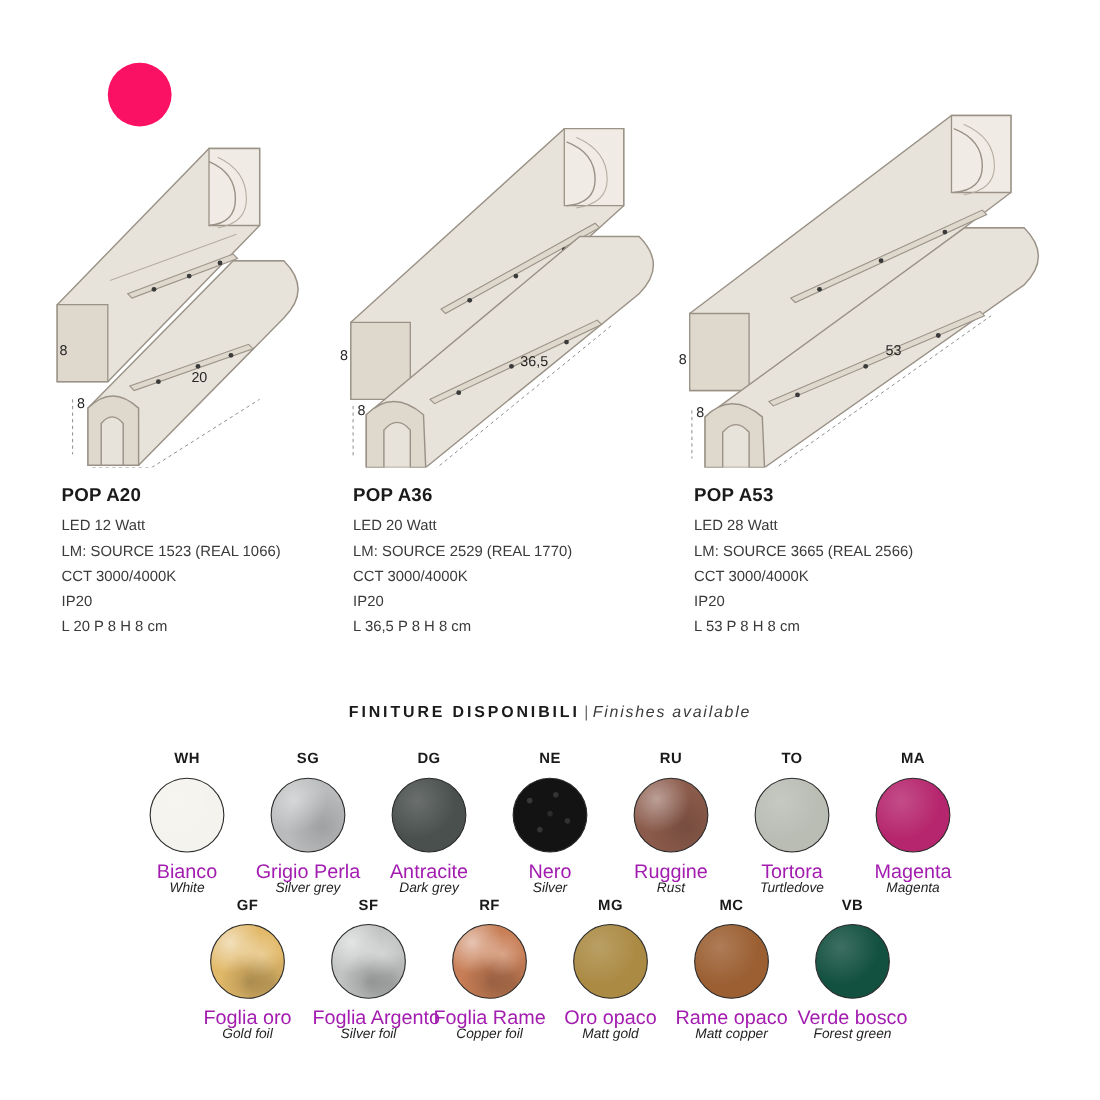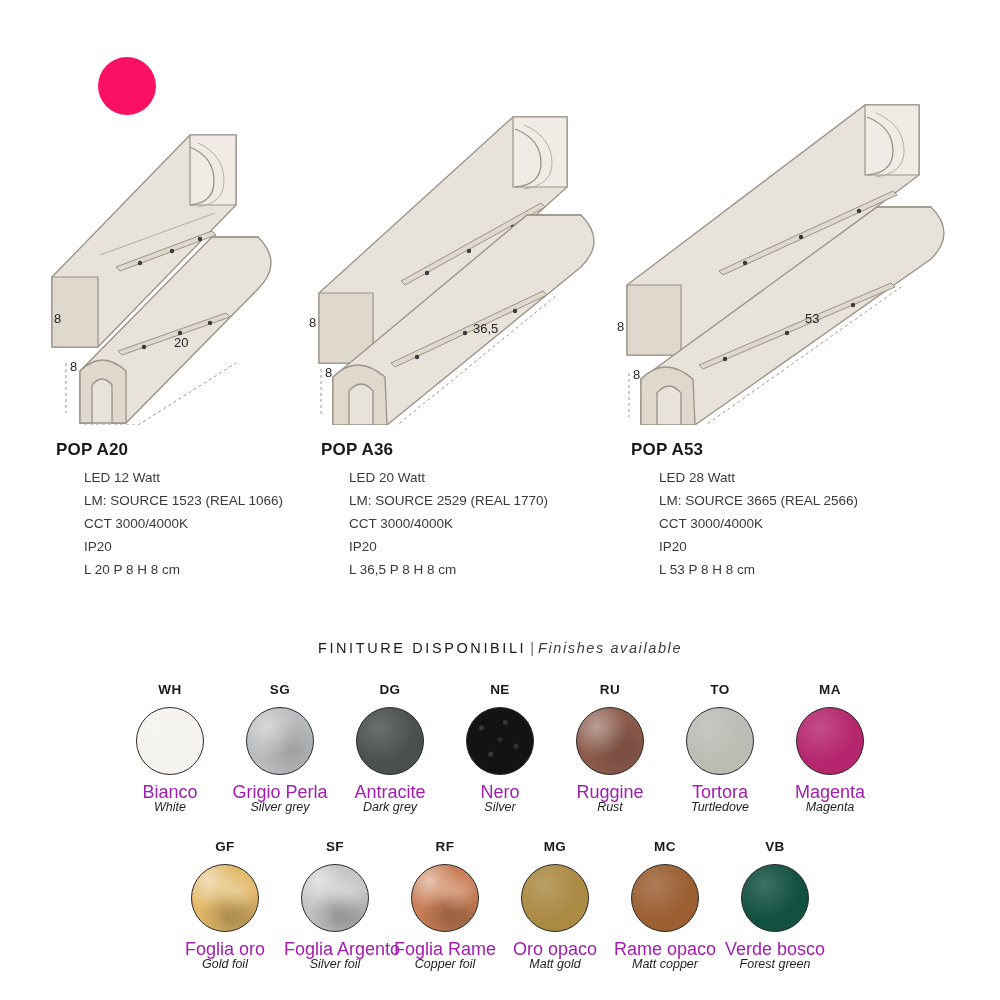--- a/index.html
+++ b/index.html
@@ -30,35 +30,34 @@
   .drawing svg { display: block; }
 
   .spec { position: absolute; left: 16px; top: 345px; width: 300px; }
   .spec-title {
     font-size: 17px; font-weight: bold; letter-spacing: .2px;
     color: #1a1a1a; margin-bottom: 6px;
   }
   .spec-line {
     font-size: 13.5px; line-height: 23px; color: #3a3a3a;
     white-space: nowrap;
-    margin-left: 28px;
   }
 
   
   .finishes { position: absolute; left: 0; top: 640px; width: 1000px; }
   .finishes-header {
     text-align: center; font-size: 14.5px; margin-bottom: 26px;
     white-space: nowrap;
   }
-  .fh-it { font-weight: normal; letter-spacing: 2.6px; color: #1a1a1a; }
+  .fh-it { font-weight: bold; letter-spacing: 2.6px; color: #1a1a1a; }
   .fh-sep { color: #6b6b6b; padding: 0 4px; font-weight: 400; }
   .fh-en { font-style: italic; letter-spacing: 1.6px; color: #3c3c3c; }
 
   .swatch-row { display: flex; justify-content: center; gap: 8px; }
-  .swatch-row + .swatch-row { margin-top: 24px; }
+  .swatch-row + .swatch-row { }
   .swatch-cell { width: 102px; text-align: center; }
 
   .sw-code {
     font-size: 13.5px; font-weight: bold; color: #1a1a1a;
     letter-spacing: .4px; margin-bottom: 8px;
   }
   .sw-disc-wrap { height: 72px; display: flex; align-items: center; justify-content: center; }
   .sw-disc {
     width: 68px; height: 68px; border-radius: 50%;
     border: 1px solid #2b2b2b;

